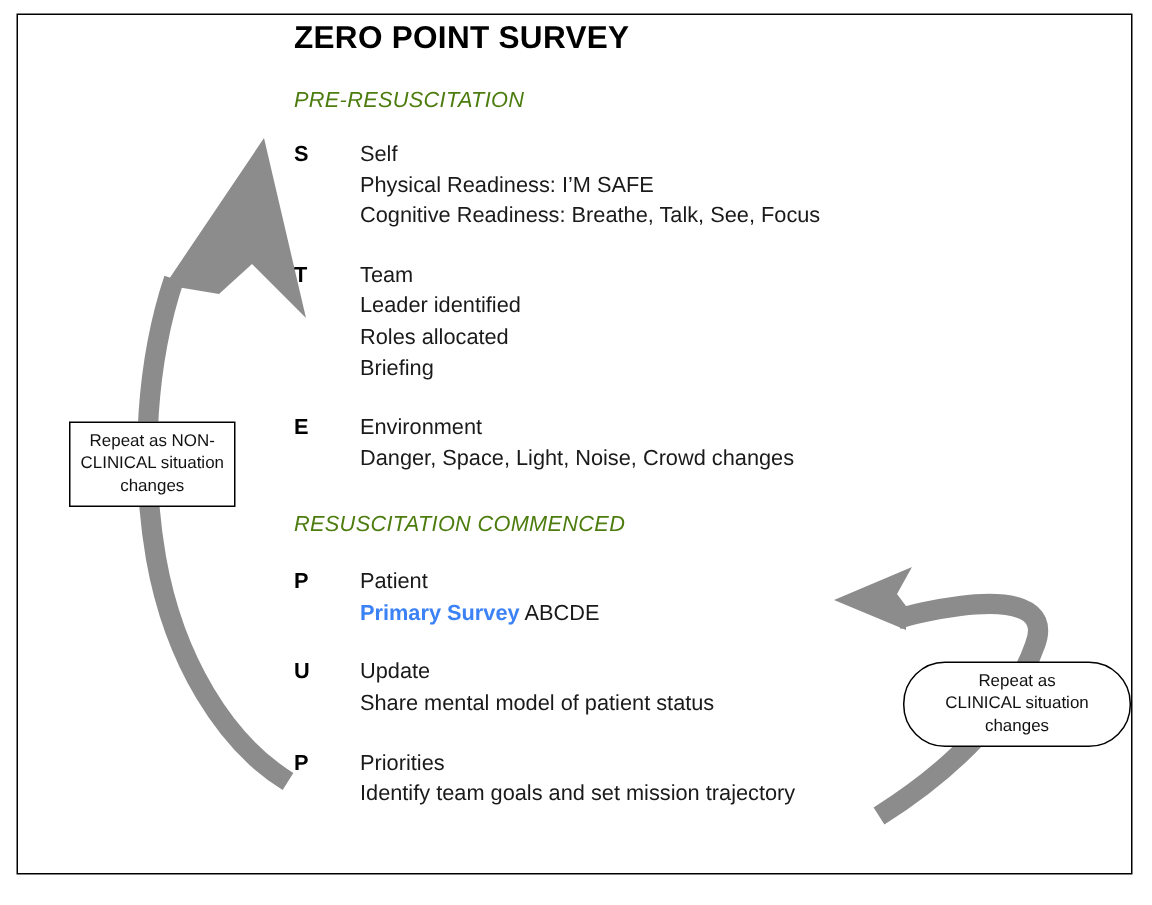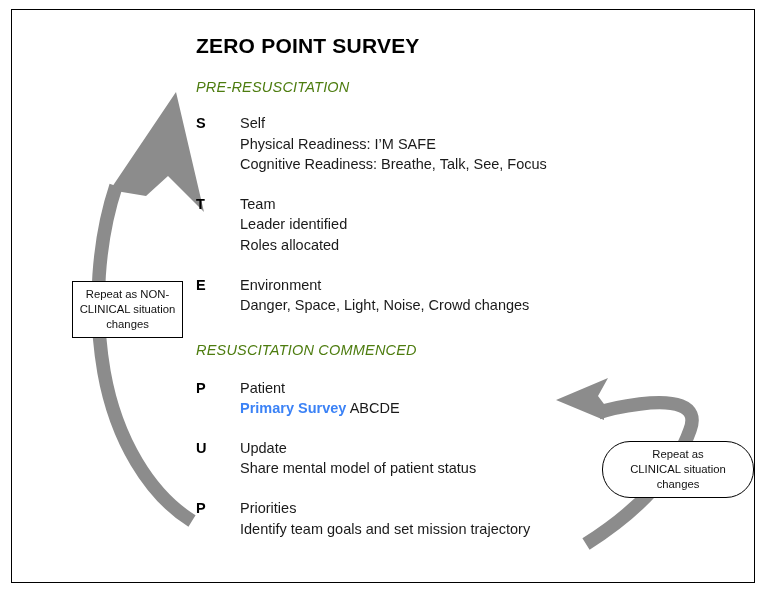--- a/index.html
+++ b/index.html
@@ -38,21 +38,20 @@
     width: 768px;
     height: 603px;
     pointer-events: none;
   }
   
   .content {
     position: absolute;
     left: 196px;
     top: 14px;
     width: 420px;
-    margin-top: 20px;
   }
   .title {
     font-size: 21px;
     font-weight: bold;
     letter-spacing: 0.2px;
     color: #000000;
     margin: 0 0 22px 0;
     line-height: 1.1;
   }
   .section-head {
@@ -100,21 +99,21 @@
     box-sizing: border-box;
     display: flex;
     align-items: center;
     justify-content: center;
     text-align: center;
     font-size: 11.3px;
     line-height: 1.33;
     color: #111111;
   }
   .callout-left {
-    left: 72px;
+    left: 46px;
     top: 281px;
     width: 111px;
     height: 57px;
   }
   .callout-right {
     left: 602px;
     top: 441px;
     width: 152px;
     height: 57px;
     border-radius: 28px;
@@ -160,20 +159,21 @@
         <div class="entry-line">Cognitive Readiness: Breathe, Talk, See, Focus</div>
       </div>
     </div>
 
     <div class="entry">
       <div class="entry-letter">T</div>
       <div class="entry-lines">
         <div class="entry-line">Team</div>
         <div class="entry-line">Leader identified</div>
         <div class="entry-line">Roles allocated</div>
+        <div class="entry-line">Briefing</div>
       </div>
     </div>
 
     <div class="entry">
       <div class="entry-letter">E</div>
       <div class="entry-lines">
         <div class="entry-line">Environment</div>
         <div class="entry-line">Danger, Space, Light, Noise, Crowd changes</div>
       </div>
     </div>

